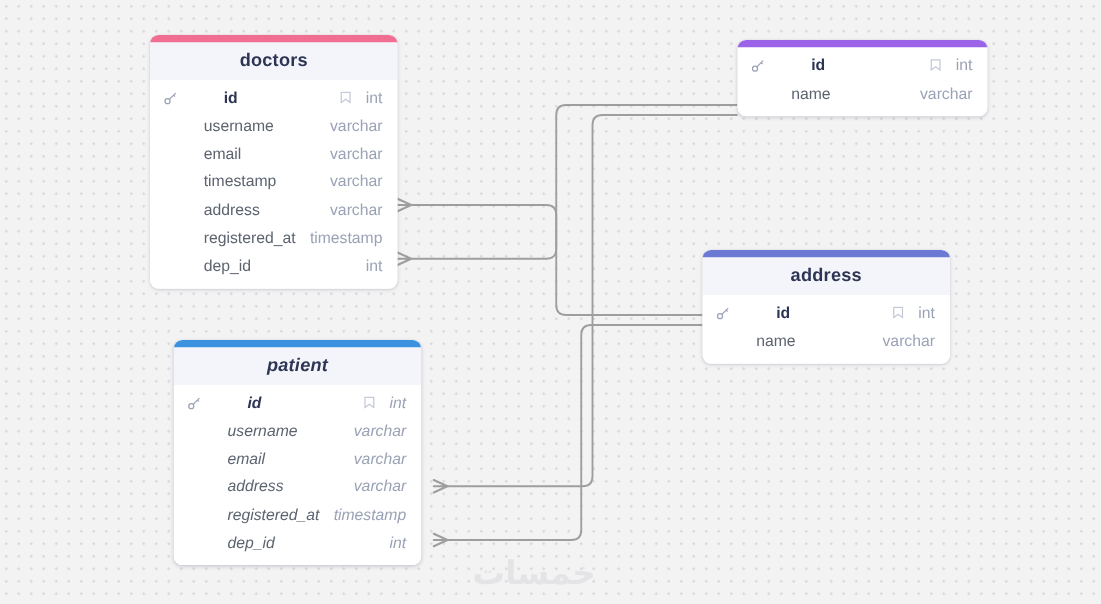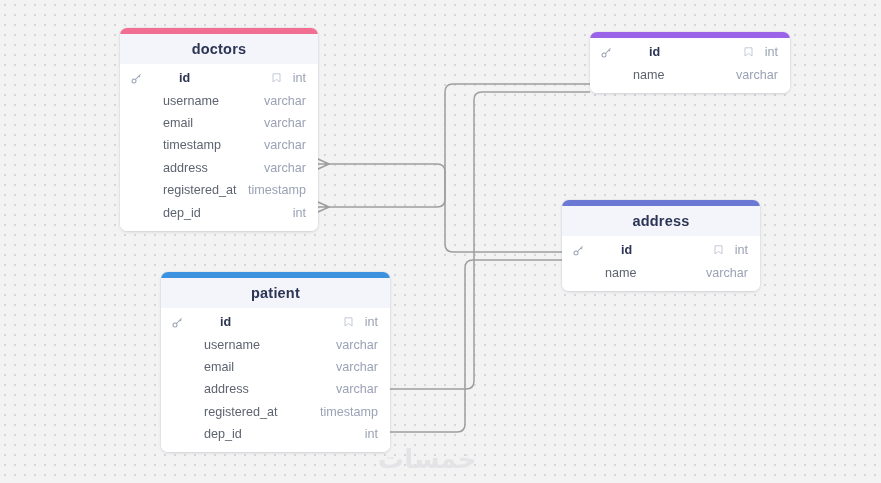--- a/index.html
+++ b/index.html
@@ -182,21 +182,21 @@
           <span>int</span>
         </span>
       </div>
       <div class="field indent">
         <span class="f-name">name</span>
         <span class="f-type">varchar</span>
       </div>
     </div>
   </div>
 
-  <div class="table-card" style="left:161px;top:272px;width:229px;">
+  <div class="table-card" style="left:139px;top:272px;width:198px;font-style:italic;">
     <div class="accent" style="background:#3d92e0;"></div>
     <div class="t-title">patient</div>
     <div class="fields">
       <div class="field pk">
         <svg class="keyicon" viewBox="0 0 12 12">
           <g stroke="#9aa2b5" stroke-width="1.1" fill="none">
             <circle cx="3.3" cy="8.7" r="2.2"></circle>
             <path d="M4.9,7.1 L10.4,1.6 M8.6,3.4 L9.9,4.6"></path>
           </g>
         </svg>

